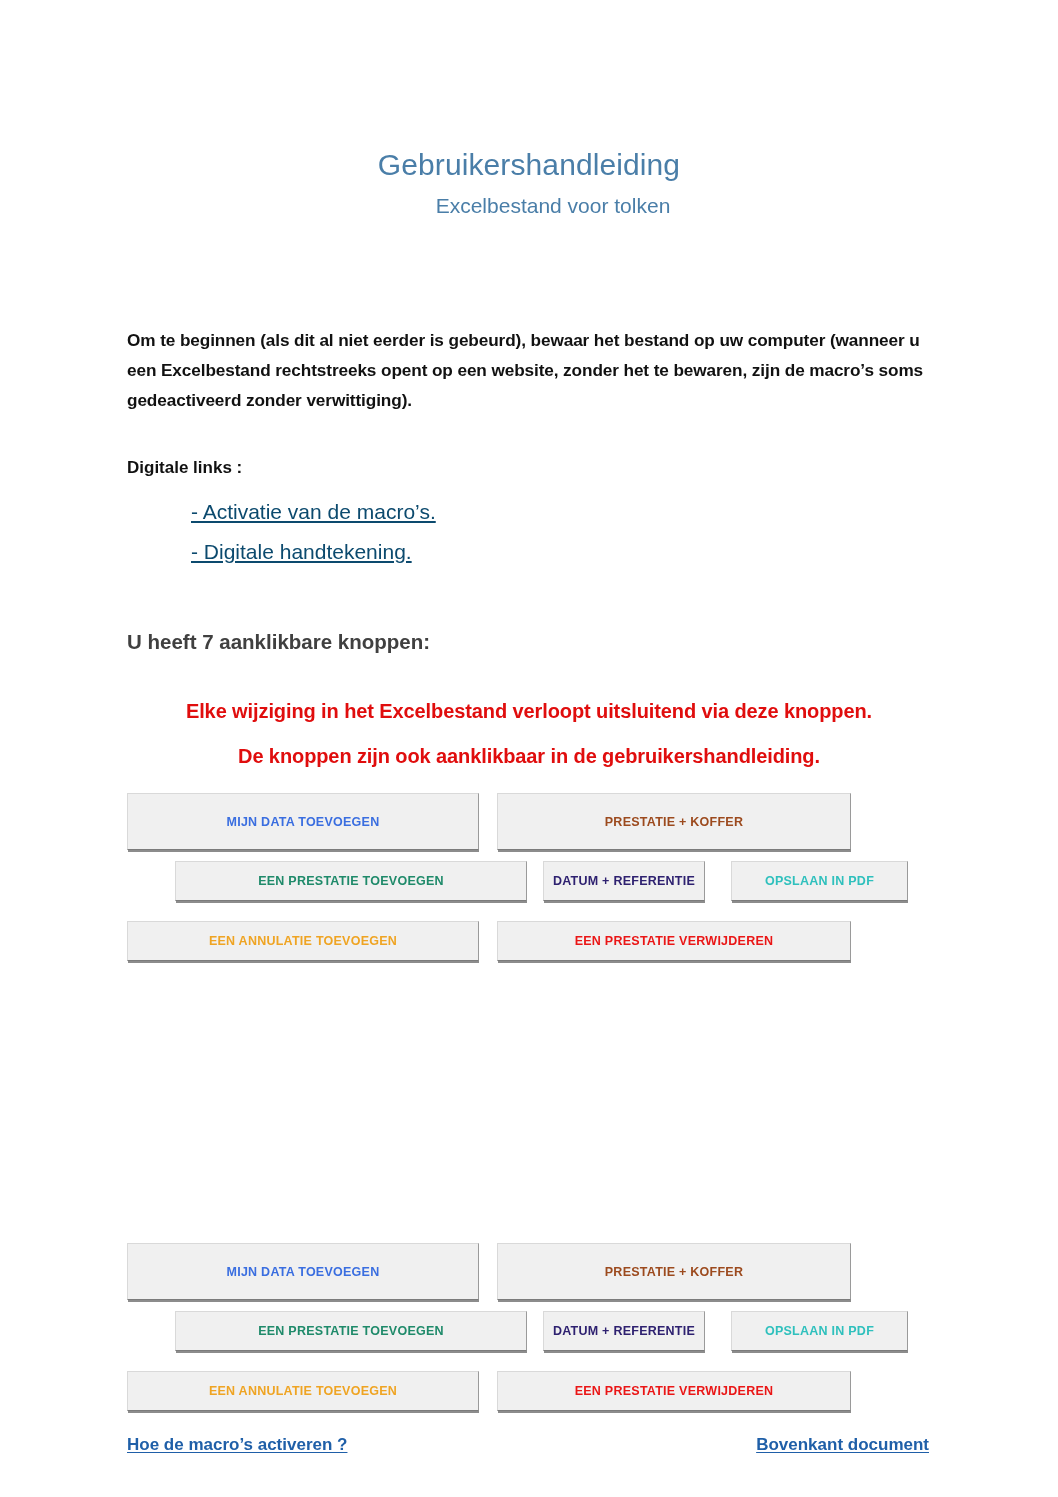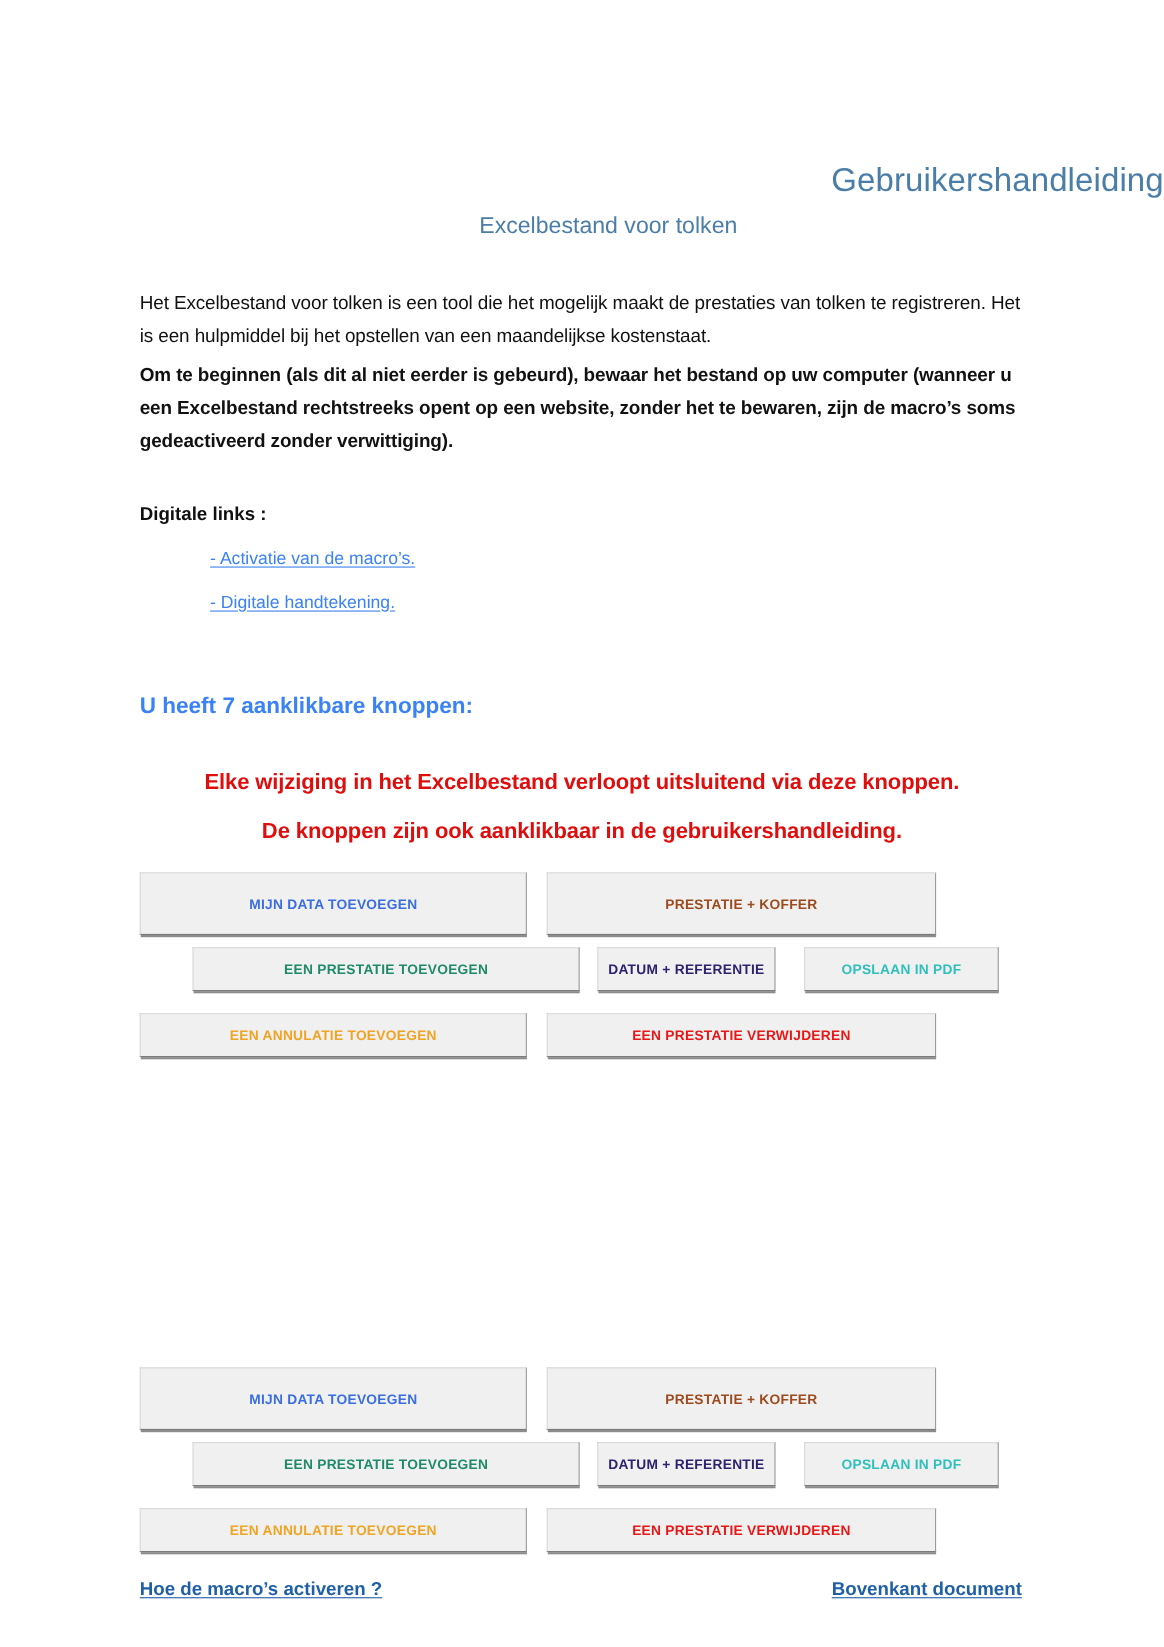--- a/index.html
+++ b/index.html
@@ -20,21 +20,21 @@
     inset: 0;
     background: #ffffff;
     overflow: hidden;
   }
 
   
   .doc-title {
     position: absolute;
     left: 0; right: 0;
     top: 148px;
-    text-align: right;
+    text-align: center;
     font-size: 30px;
     font-weight: 400;
     color: #4a7ea8;
     letter-spacing: 0.1px;
     line-height: 1.1;
   }
   .doc-subtitle {
     position: absolute;
     left: 0; right: 0;
     top: 194px;
@@ -67,37 +67,37 @@
   #links-heading {
     top: 458px;
     font-size: 17px;
     font-weight: 700;
     color: #111111;
   }
 
   .link-line {
     position: absolute;
     left: 191px;
-    font-size: 16px;
-    color: #3b82f6;
+    font-size: 21px;
+    color: #0c4a6e;
     text-decoration: underline;
     text-underline-offset: 2px;
     cursor: pointer;
     white-space: nowrap;
   }
   #link-macro  { top: 500px; }
   #link-sign   { top: 540px; }
 
   #buttons-heading {
     position: absolute;
     left: 127px;
     top: 630px;
     font-size: 20.5px;
     font-weight: 700;
-    color: #3b82f6;
+    color: #404040;
   }
 
   .red-line {
     position: absolute;
     left: 0; right: 0;
     text-align: center;
     font-size: 20px;
     font-weight: 700;
     color: #e00d0d;
     letter-spacing: -0.1px;
@@ -160,21 +160,20 @@
   #footer-right { right: 129px; }
 </style>
 </head>
 <body>
 
 <div class="page">
 
   <div class="doc-title">Gebruikershandleiding</div>
   <div class="doc-subtitle">Excelbestand voor tolken</div>
 
-  <p id="intro-para" class="body-block para">Het Excelbestand voor tolken is een tool die het mogelijk maakt de prestaties van tolken te registreren. Het is een hulpmiddel bij het opstellen van een maandelijkse kostenstaat.</p>
 
   <p id="warn-para" class="body-block para bold">Om te beginnen (als dit al niet eerder is gebeurd), bewaar het bestand op uw computer (wanneer u een Excelbestand rechtstreeks opent op een website, zonder het te bewaren, zijn de macro’s soms gedeactiveerd zonder verwittiging).</p>
 
   <div id="links-heading" class="body-block">Digitale links :</div>
 
   <a id="link-macro" class="link-line">- Activatie van de macro’s.</a>
 
   <a id="link-sign" class="link-line">- Digitale handtekening.</a>
 
   <div id="buttons-heading">U heeft 7 aanklikbare knoppen:</div>

